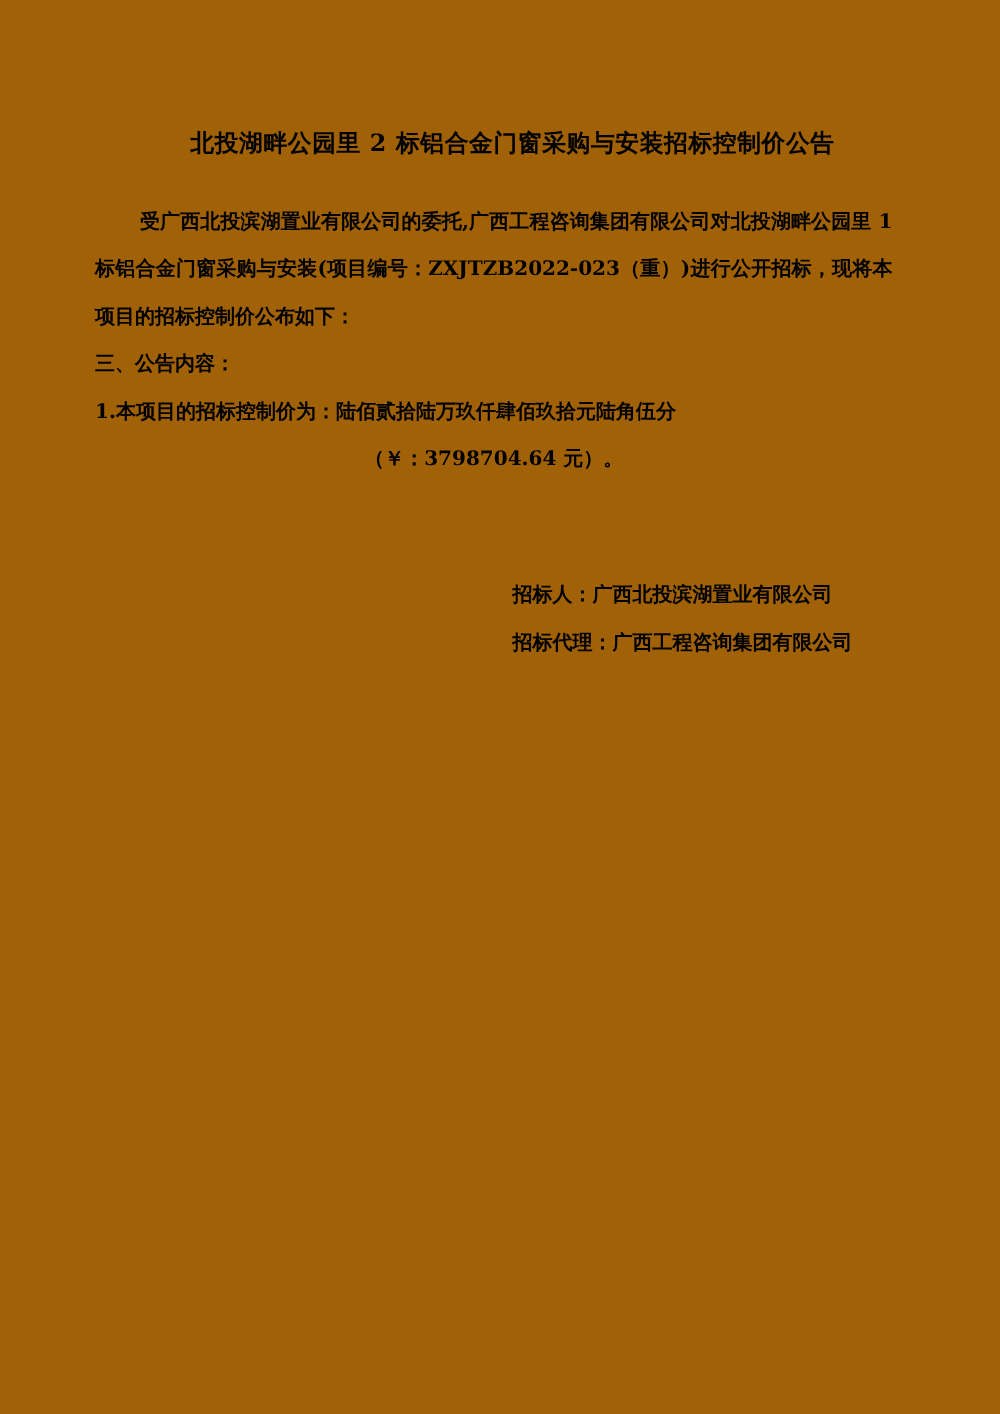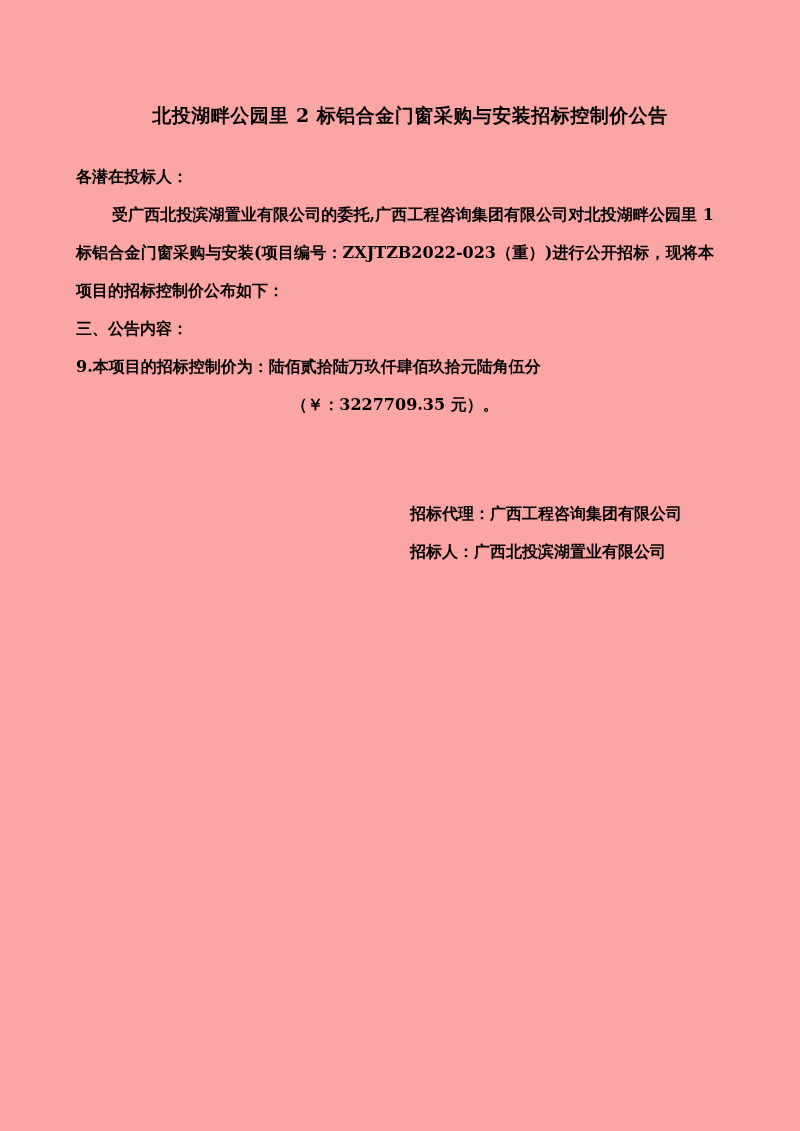--- a/index.html
+++ b/index.html
@@ -5,21 +5,21 @@
   html, body {
     margin: 0;
     padding: 0;
     background: #ffffff;
   }
   .page {
     position: relative;
     width: 800px;
     height: 1131px;
     margin: 0 auto;
-    background: #fca5a5;
+    background: #a16207;
     color: #000000;
     font-family: "DejaVu Serif", "Liberation Serif", serif;
     font-weight: bold;
     box-sizing: border-box;
     padding: 102px 86px 0 76px;
     overflow: hidden;
   }
   .doc-title {
     margin: 0 0 0 30px;
     font-size: 19px;
@@ -54,31 +54,30 @@
 </style>
 </head>
 <body>
 
 <div class="page">
 
   <h1 class="doc-title">北投湖畔公园里 2 标铝合金门窗采购与安装招标控制价公告</h1>
 
   <div class="doc-body">
 
-    <p class="salutation">各潜在投标人：</p>
 
     <p class="intro">受广西北投滨湖置业有限公司的委托,广西工程咨询集团有限公司对北投湖畔公园里 1 标铝合金门窗采购与安装(项目编号：ZXJTZB2022-023（重）)进行公开招标，现将本项目的招标控制价公布如下：</p>
 
 
 
     <p class="item">三、公告内容：</p>
 
-    <p class="price-line">9.本项目的招标控制价为：陆佰贰拾陆万玖仟肆佰玖拾元陆角伍分</p>
+    <p class="price-line">1.本项目的招标控制价为：陆佰贰拾陆万玖仟肆佰玖拾元陆角伍分</p>
 
-    <p class="price-numeric">（￥：3227709.35 元）。</p>
+    <p class="price-numeric">（￥：3798704.64 元）。</p>
 
     <div class="signature">
+      <p>招标人：广西北投滨湖置业有限公司</p>
       <p>招标代理：广西工程咨询集团有限公司</p>
-      <p>招标人：广西北投滨湖置业有限公司</p>
     </div>
 
   </div>
 </div>
 
 </body></html>

